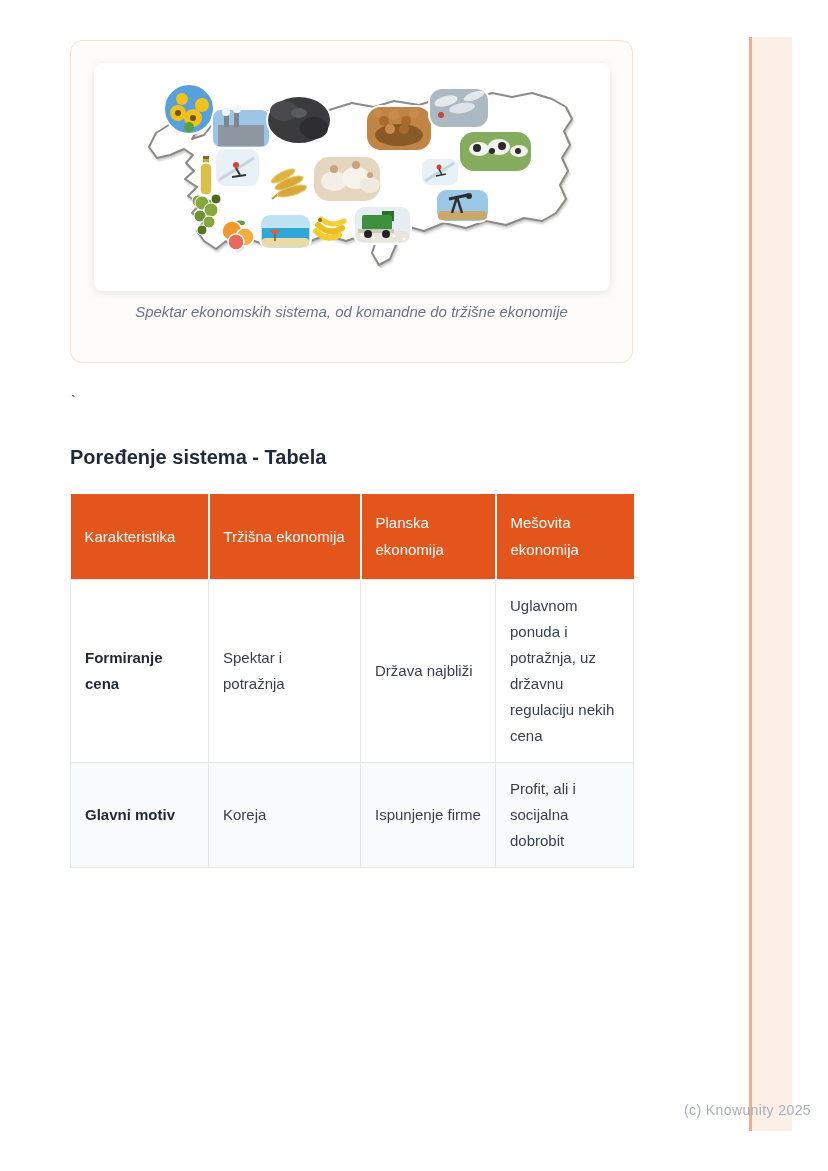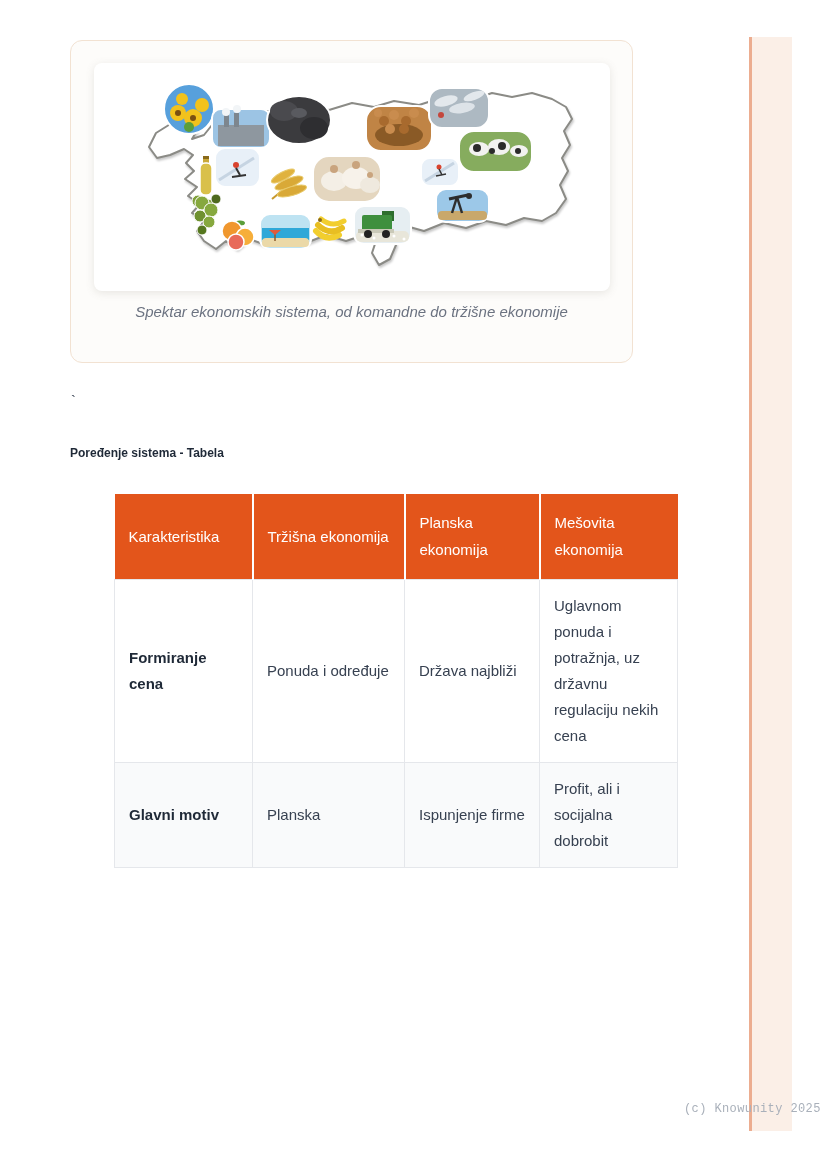--- a/index.html
+++ b/index.html
@@ -22,28 +22,27 @@
     position:absolute; left:0; top:262px; width:100%;
     text-align:center; font-style:italic; font-size:15px; color:#6b7280;
   }
 
   
   .stray{ position:absolute; left:71px; top:392px; font-size:15px; color:#374151; }
 
   
   .section-heading{
     position:absolute; left:70px; top:446px;
-    font-size:12px; font-weight:bold; color:#1f2937;
+    font-size:20px; font-weight:bold; color:#1f2937;
   }
 
   
   .table-clip{
     position:absolute; left:70px; top:494px; width:623px; height:643px;
     overflow:hidden;
-    margin-left:44px;
   }
   table{ border-collapse:collapse; table-layout:fixed; width:563px; }
   col.c1{ width:138px; } col.c2{ width:152px; } col.c3{ width:135px; } col.c4{ width:138px; }
   thead th{
     background:#e3551b; color:#ffffff; font-weight:500; text-align:left;
     font-size:15px; line-height:27px; padding:14px 14px; height:85px;
     vertical-align:middle; border-right:2px solid #ffffff;
   }
   thead th:last-child{ border-right:none; }
   tbody td{
@@ -55,21 +54,21 @@
 
   
   .side-bar{
     position:absolute; left:749px; top:37px; width:43px; height:1094px;
     background:#fbefe7; border-left:3px solid #ecad90;
   }
 
   
   .watermark{
     position:absolute; left:684px; top:1102px; z-index:5;
-    font-size:12px; color:#a9b0ba; letter-spacing:.4px; white-space:nowrap;font-family:Liberation Mono, monospace;
+    font-size:14px; color:#a9b0ba; letter-spacing:.4px; white-space:nowrap;
   }
 </style>
 </head>
 <body>
 
 <div class="figure-card">
   <div class="figure-image">
     <svg viewBox="0 0 516 228">
 
       <path d="M63,95 L55,84 L62,70 L78,60 L96,57 L104,66 L98,76 L110,72
@@ -256,27 +255,27 @@
       <tr id="thead-row">
           <th>Karakteristika</th>
           <th>Tržišna ekonomija</th>
           <th>Planska ekonomija</th>
           <th>Mešovita ekonomija</th>
         </tr>
     </thead>
     <tbody id="tbody-rows">
         <tr>
           <td class="rowlabel">Formiranje cena</td>
-          <td>Ponuda i određuje</td>
+          <td>Spektar i potražnja</td>
           <td>Država najbliži</td>
           <td>Uglavnom ponuda i potražnja, uz državnu regulaciju nekih cena</td>
         </tr>
         <tr class="alt">
           <td class="rowlabel">Glavni motiv</td>
-          <td>Planska</td>
+          <td>Koreja</td>
           <td>Ispunjenje firme</td>
           <td>Profit, ali i socijalna dobrobit</td>
         </tr>
       </tbody>
   </table>
 </div>
 
 <div class="side-bar"></div>
 
 <div class="watermark">(c) Knowunity 2025</div>

